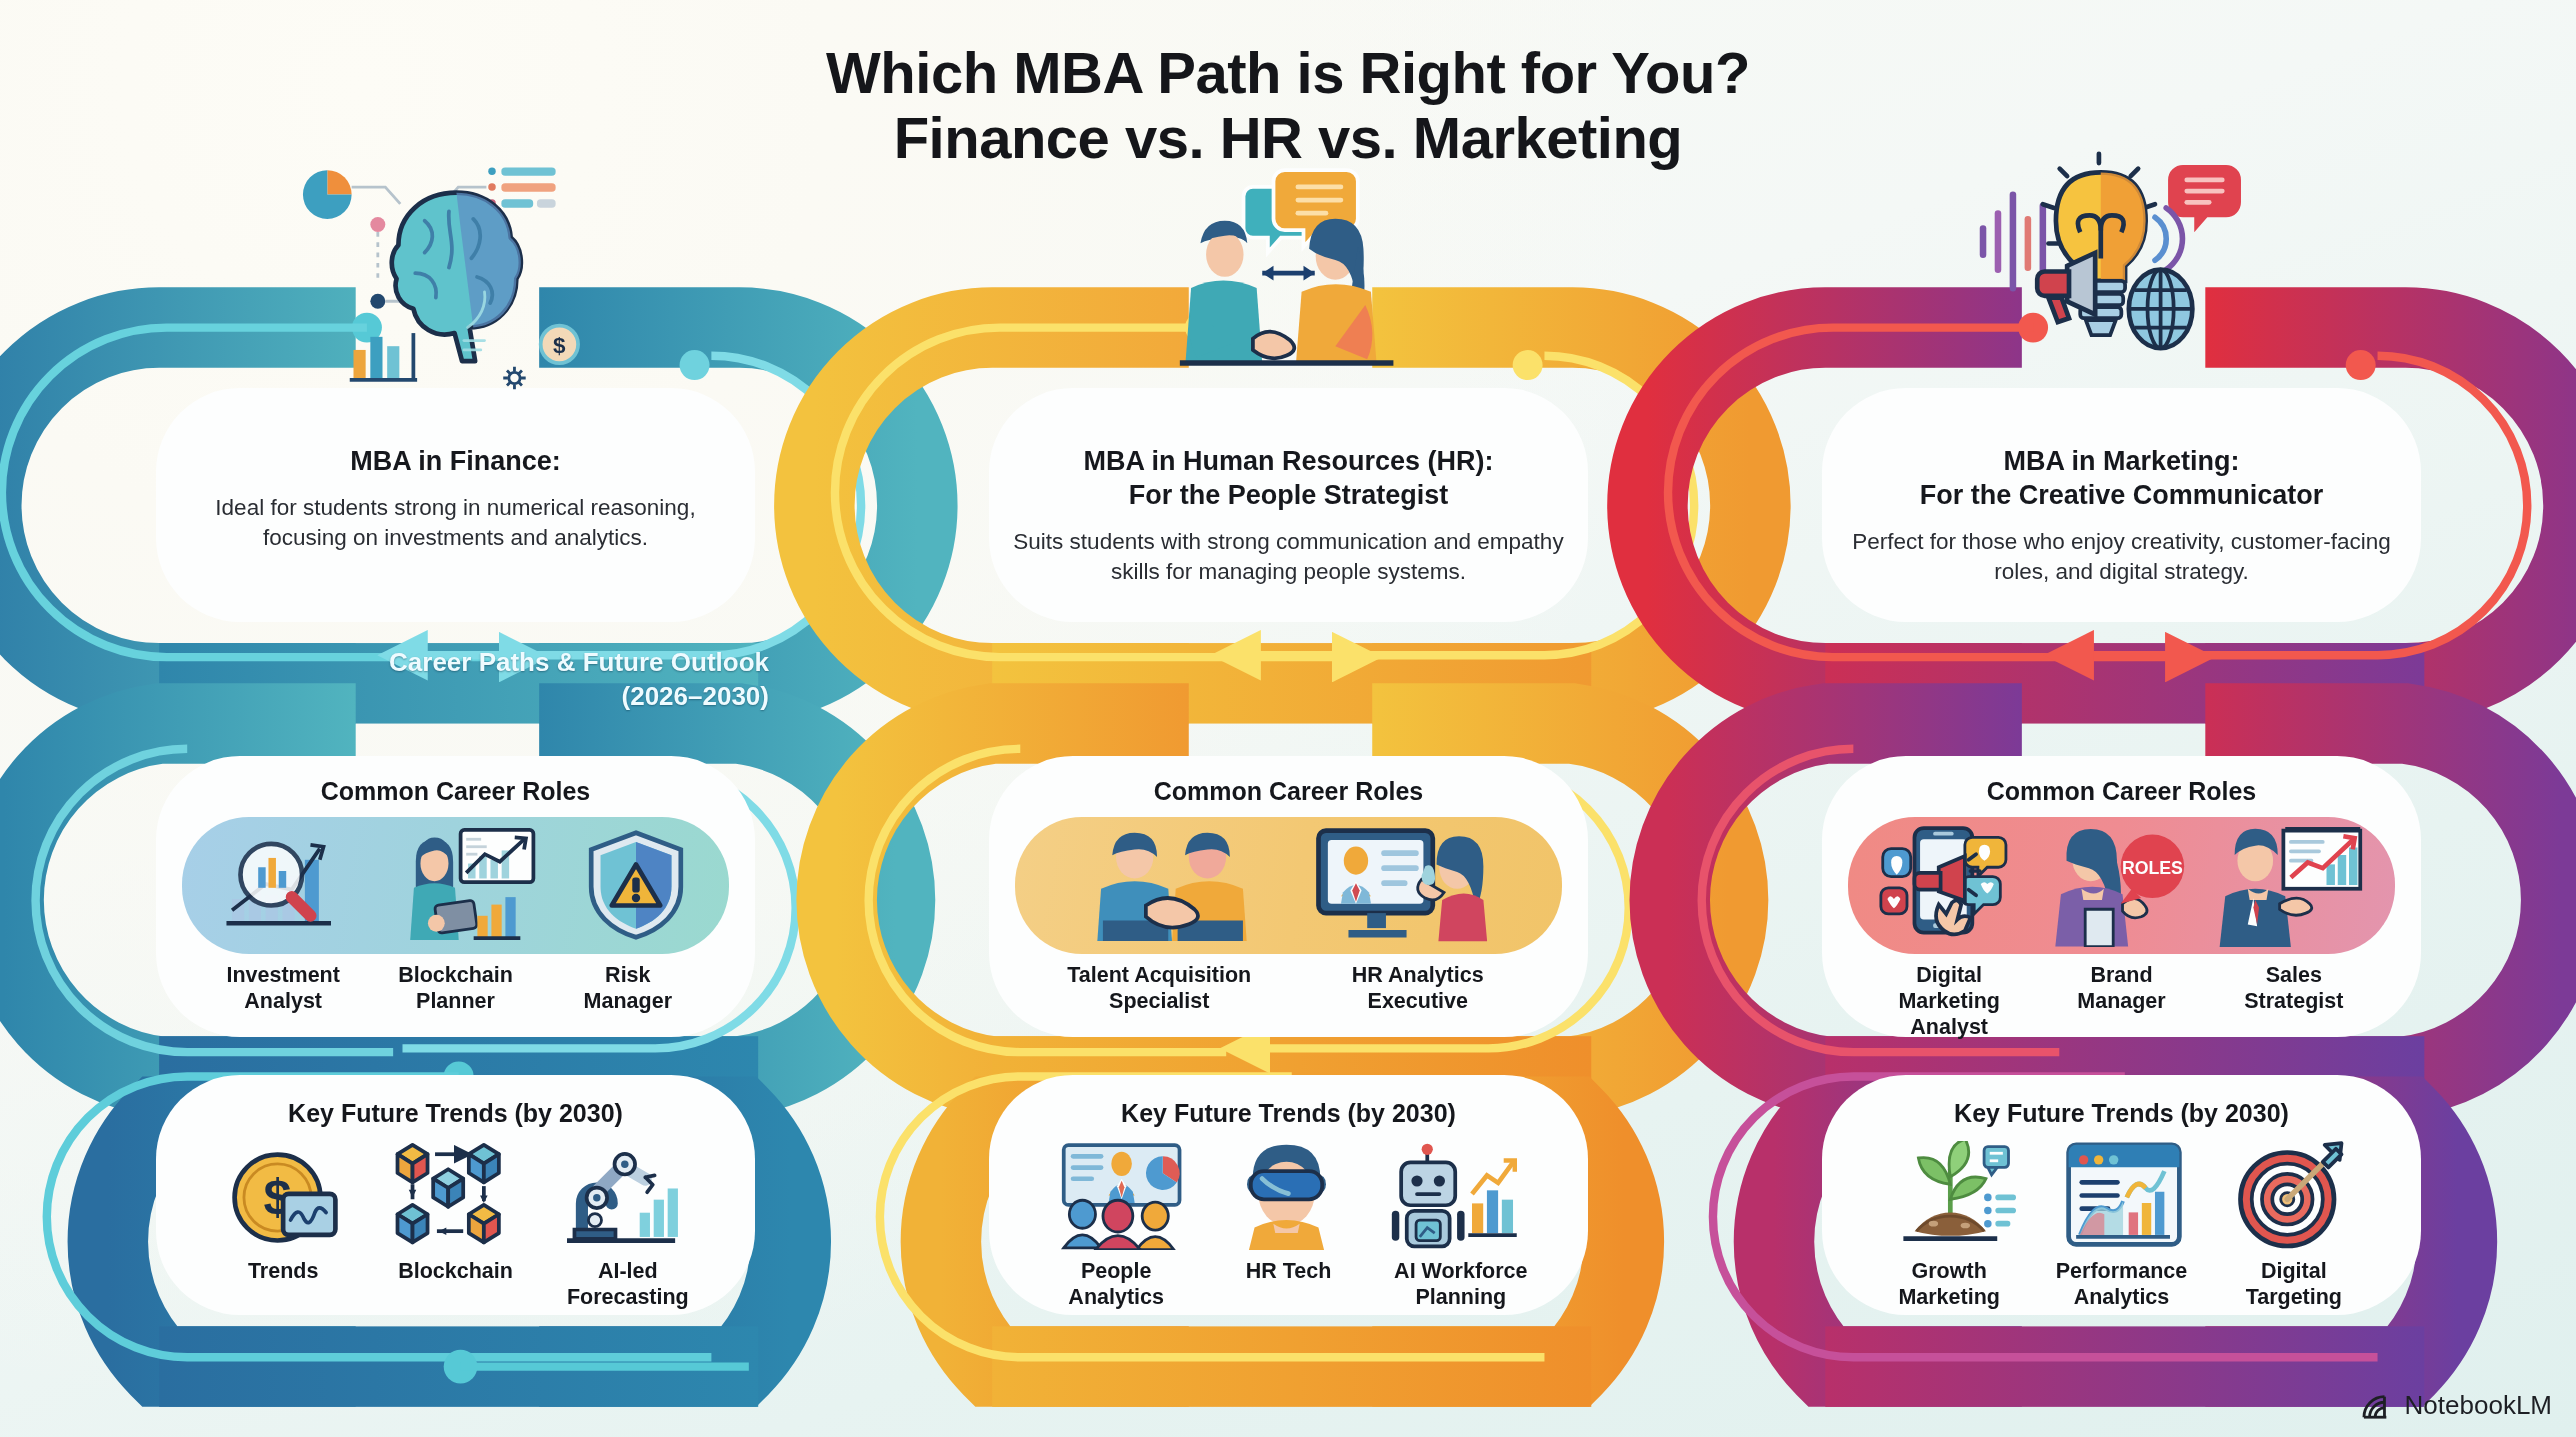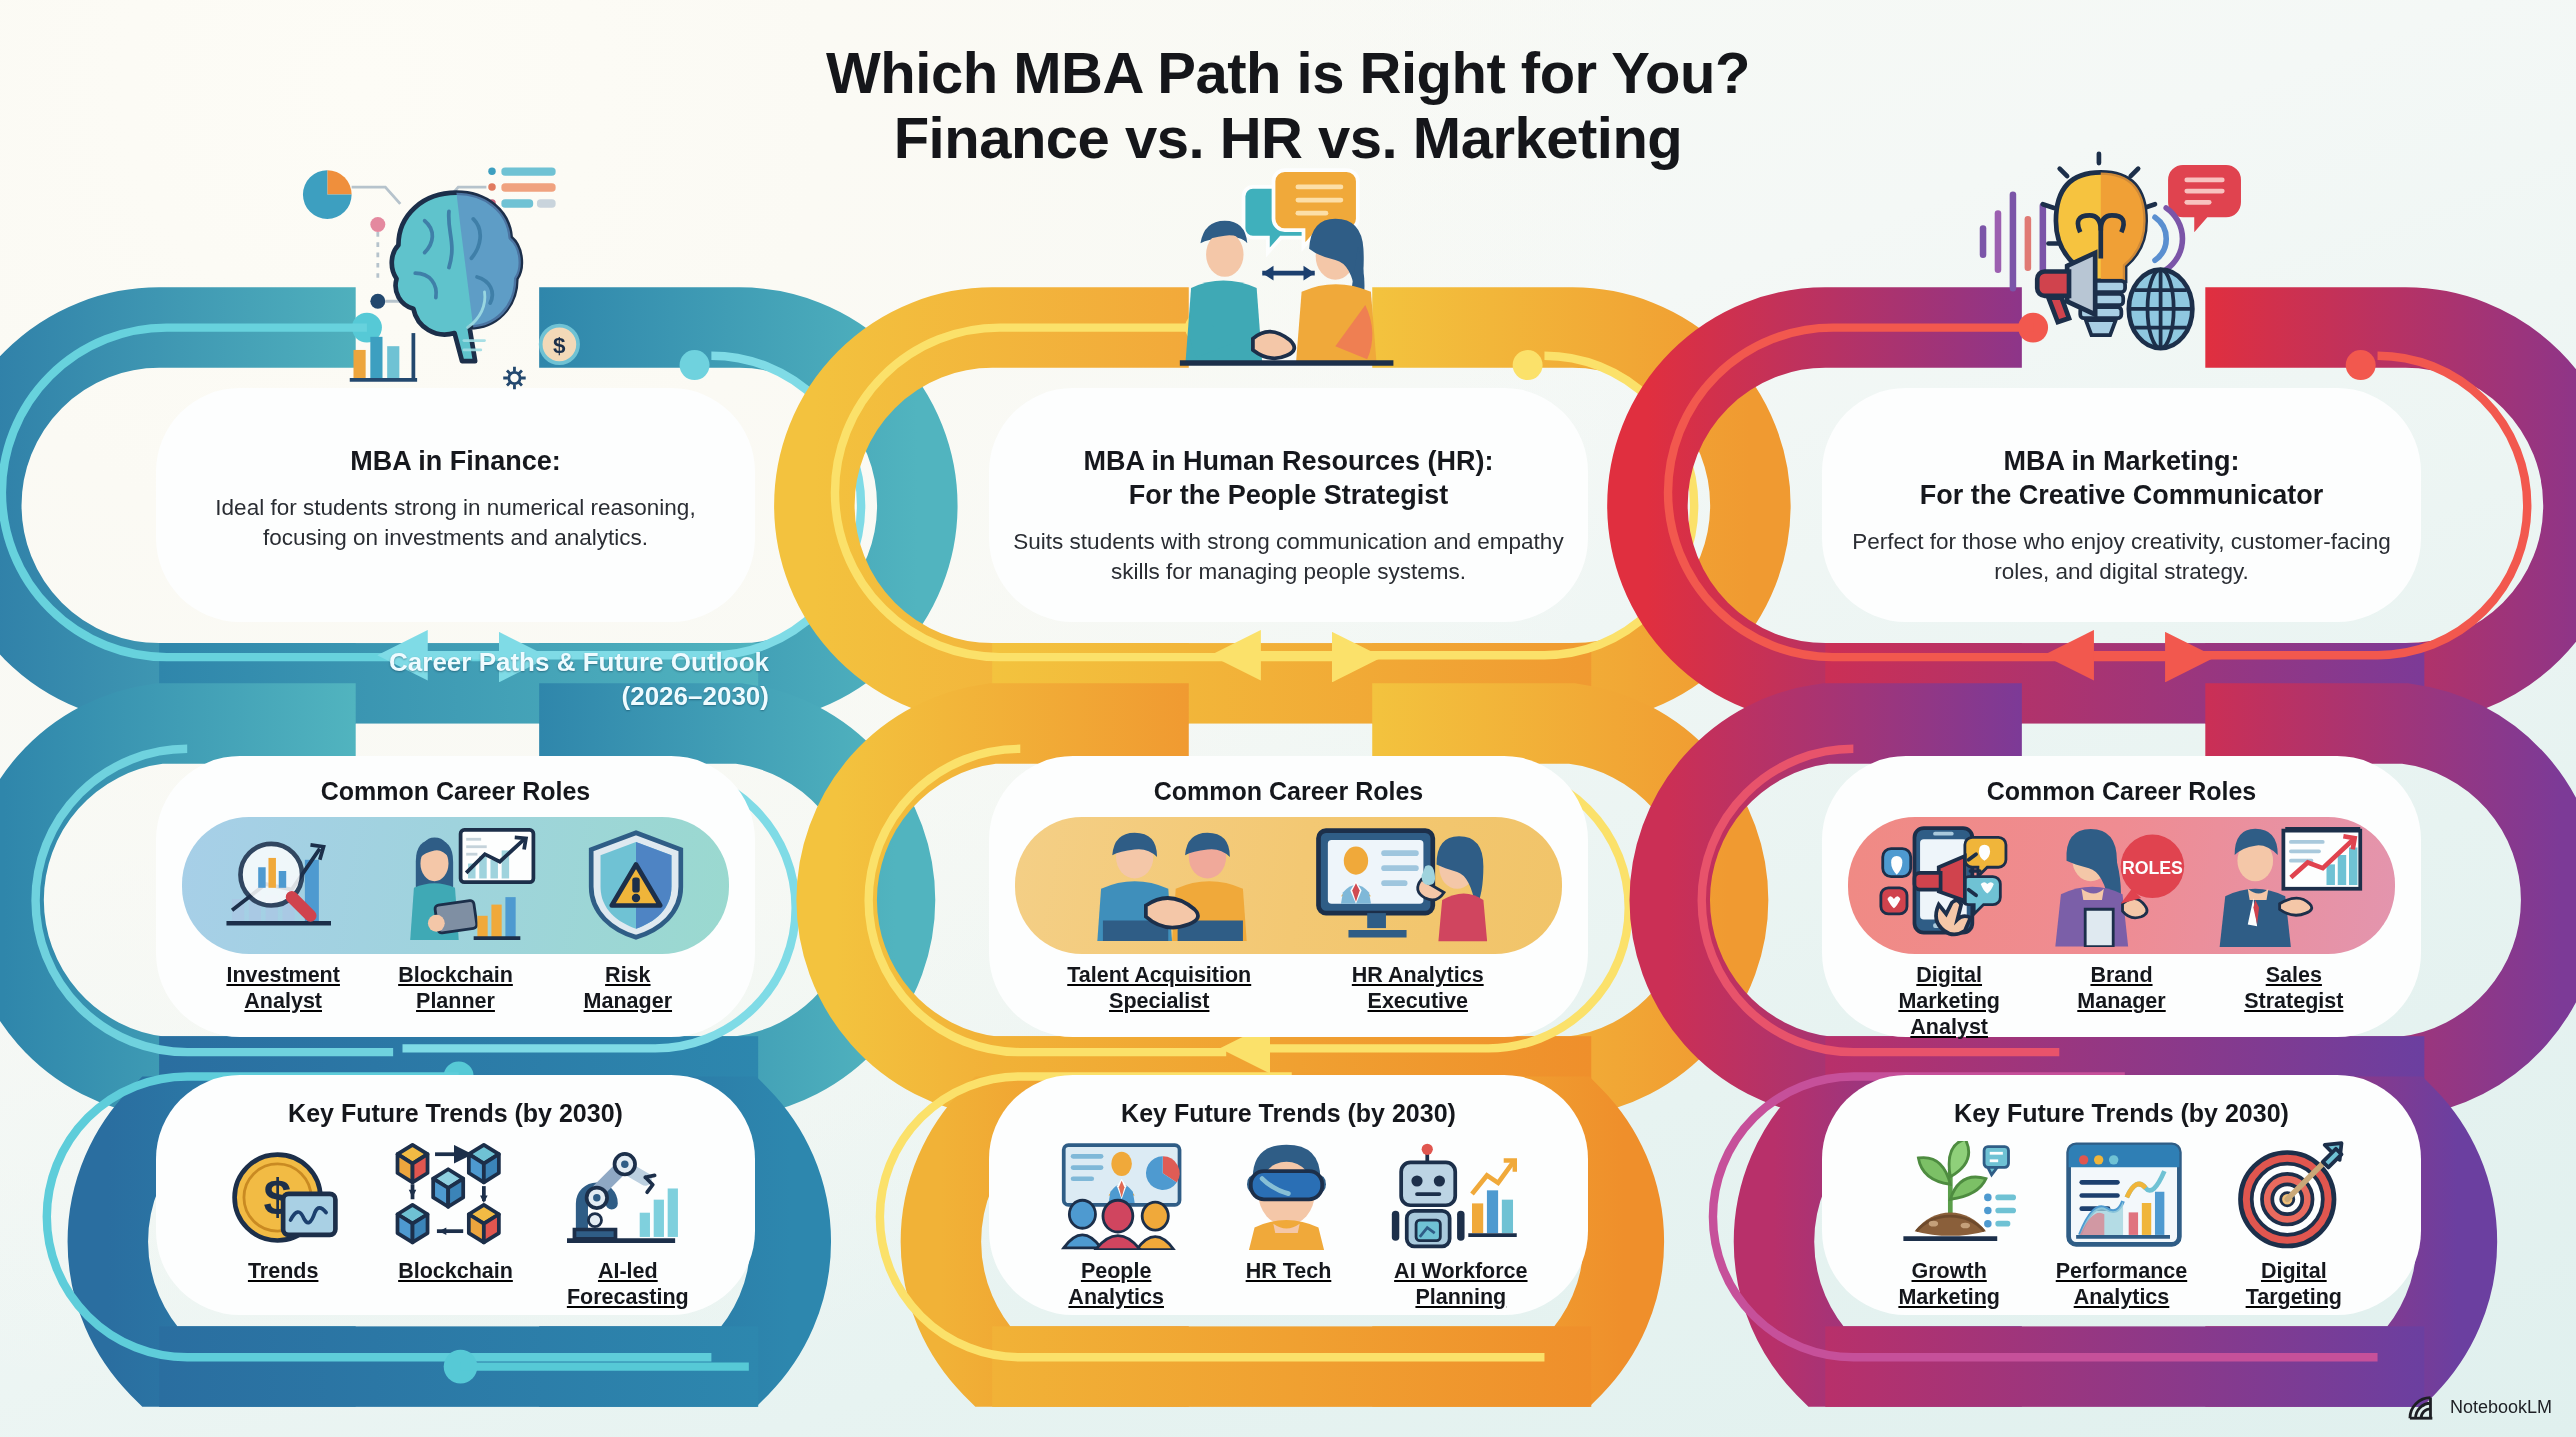--- a/index.html
+++ b/index.html
@@ -99,21 +99,20 @@
   }
   #col-finance   .role-strip { background: linear-gradient(100deg,#a7cfe8 0%,#9fd3dd 48%,#9ad9cf 100%); }
   #col-hr        .role-strip { background: linear-gradient(100deg,#f4cf86 0%,#f3c873 52%,#f1c469 100%); }
   #col-marketing .role-strip { background: linear-gradient(100deg,#f08a84 0%,#ef8c92 48%,#e395ae 100%); }
 
   .role-labels, .trend-labels {
     display: flex;
     justify-content: space-around;
     margin-top: 9.4px;
     padding: 0 17px;
-    text-decoration: underline;
   }
   .role-labels .lbl, .trend-labels .lbl {
     font-size: 21.5px;
     font-weight: 700;
     color: #15171c;
     line-height: 1.2;
     text-align: center;
     flex: 1;
   }
   .role-labels.two .lbl { flex: 0 0 46%; }
@@ -147,21 +146,21 @@
   
   #watermark {
     position: absolute;
     right: 24px;
     bottom: 17px;
     z-index: 60;
     display: flex;
     align-items: center;
     gap: 11.2px;
     color: #1d1f24;
-    font-size: 18px;
+    font-size: 26px;
   }
   #watermark svg { display: block; }
 </style>
 </head>
 <body>
 
 <div id="canvas">
 
   <div id="title-block">
     <div class="line">Which MBA Path is Right for You?</div>

